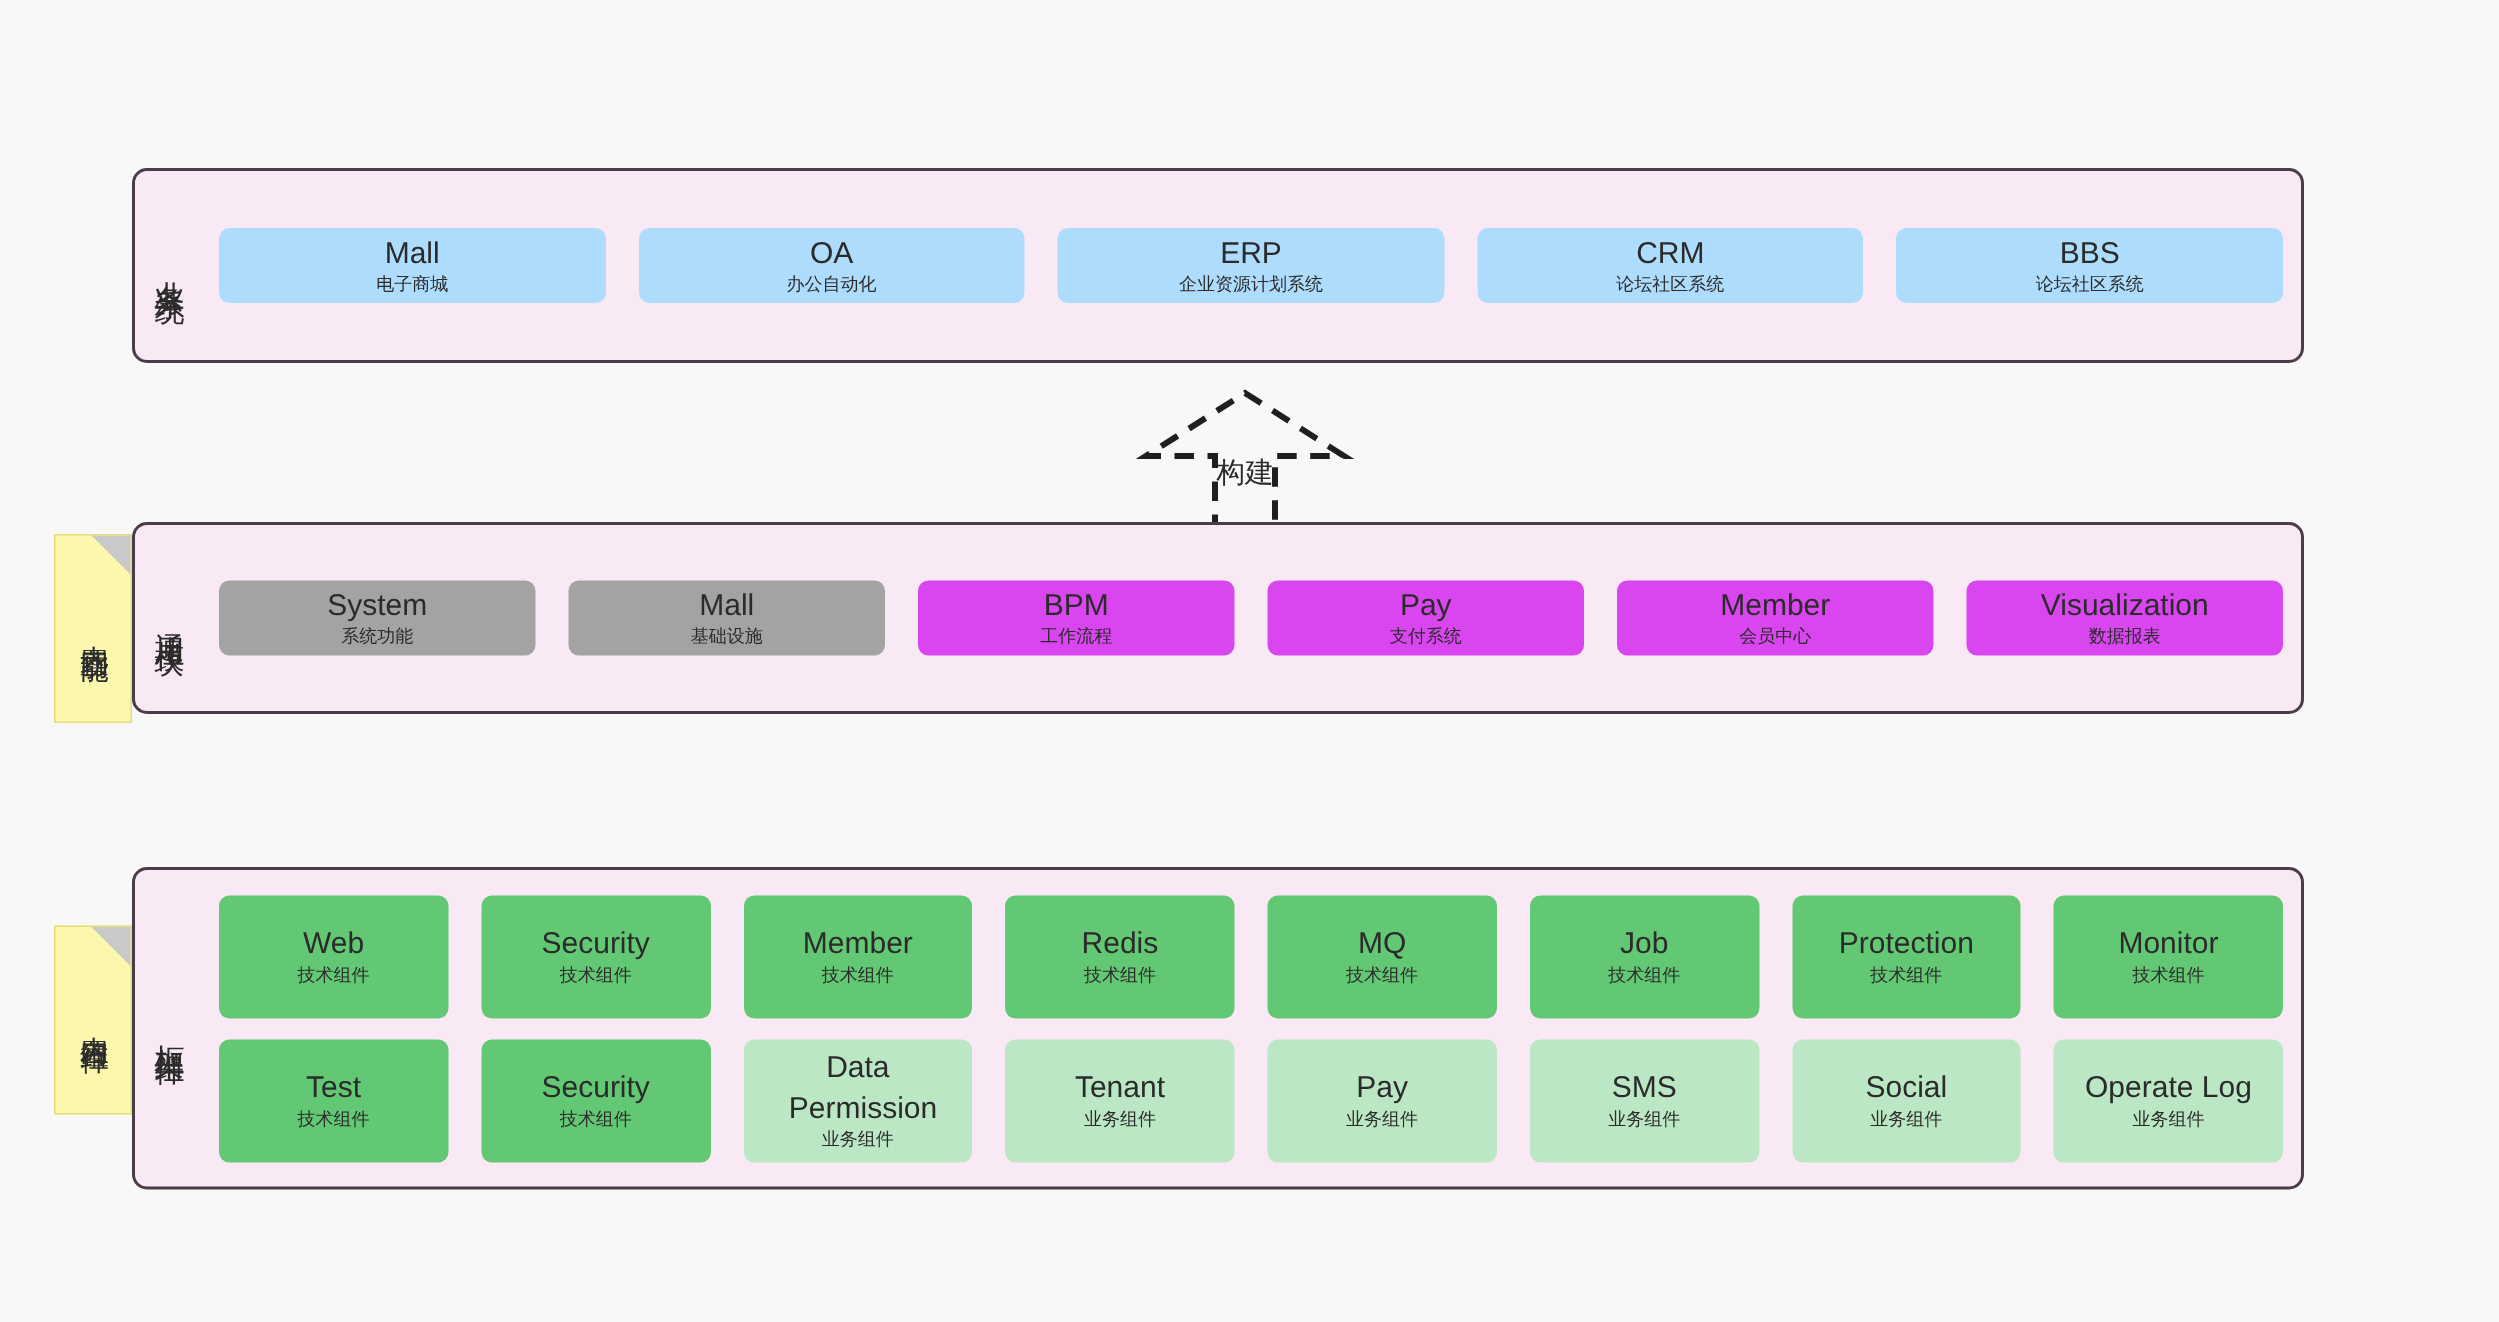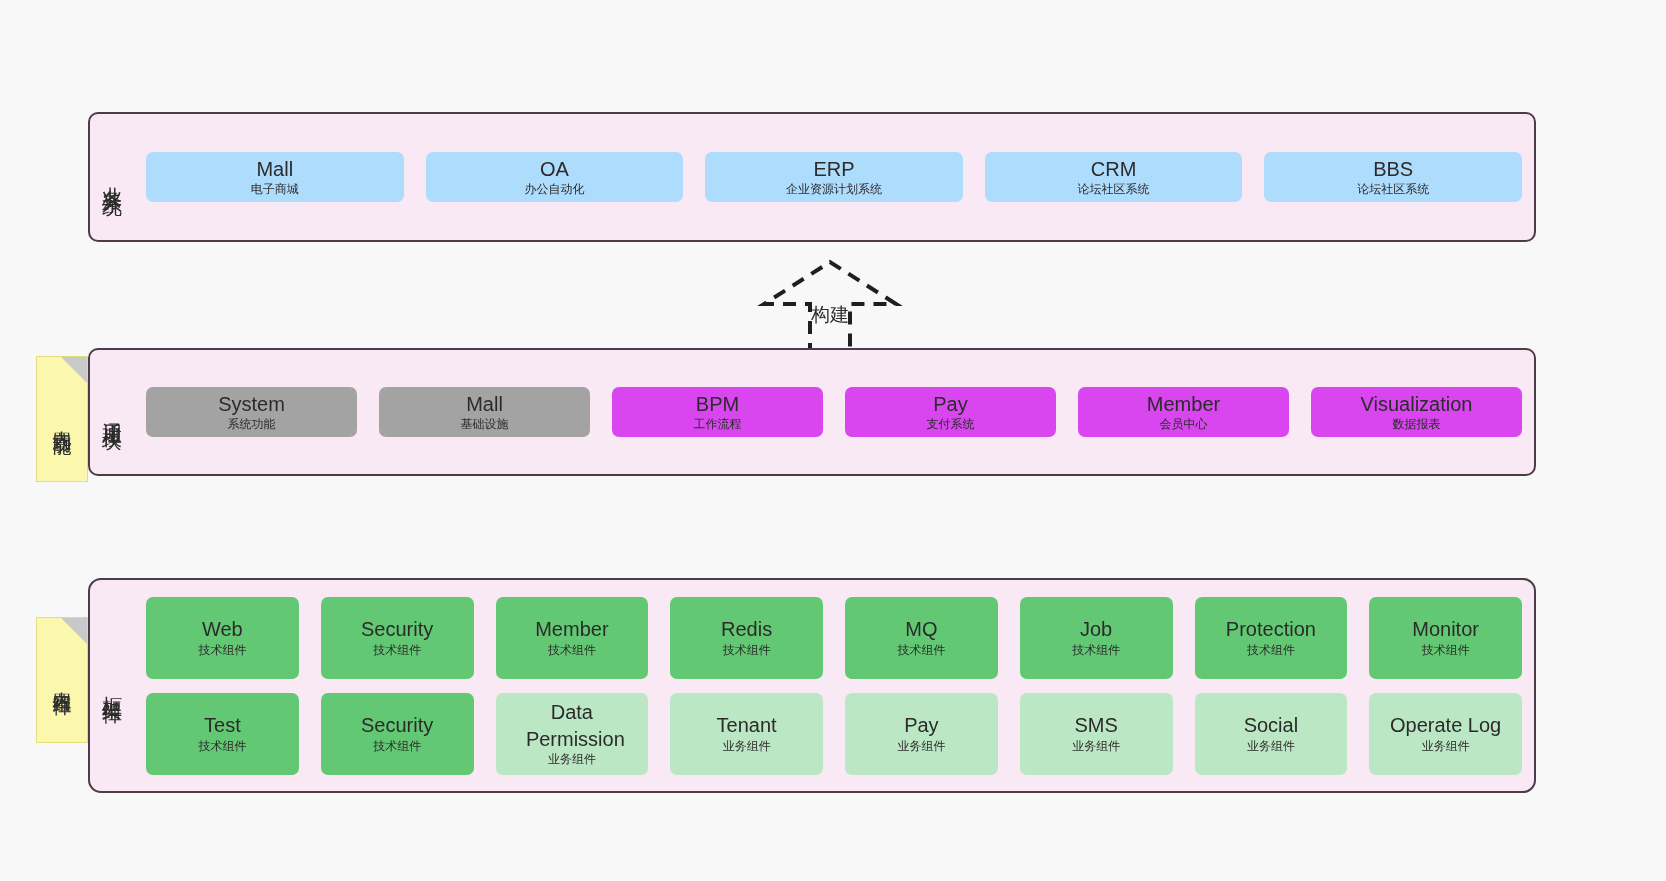--- a/index.html
+++ b/index.html
@@ -195,21 +195,21 @@
       </div>
     </div>
   </div>
 
 
   <div class="note" style="left:36px; top:617px; width:52px; height:126px;">
     <span class="fold"></span>
     <span>内置组件</span>
   </div>
 
-  <div class="layer" id="layer-framework" style="left:88px; top:578px; width:1448px; height:215px;border-radius:13px;">
+  <div class="layer" id="layer-framework" style="left:88px; top:578px; width:1448px; height:215px;">
     <div class="layer-label">框架组件</div>
     <div class="layer-body">
 
       <div class="row" style="height:82px;">
         <div class="cell c-green">
           <span class="t1">Web</span>
           <span class="t2">技术组件</span>
         </div>
         <div class="cell c-green">
           <span class="t1">Security</span>

